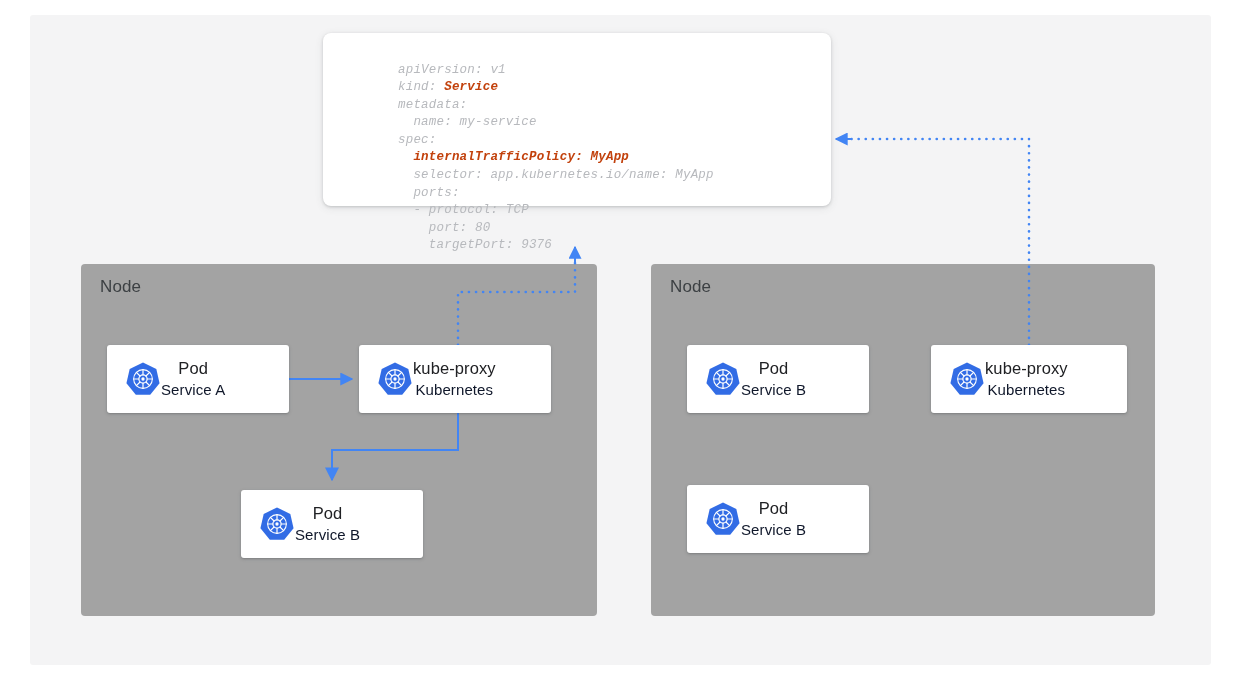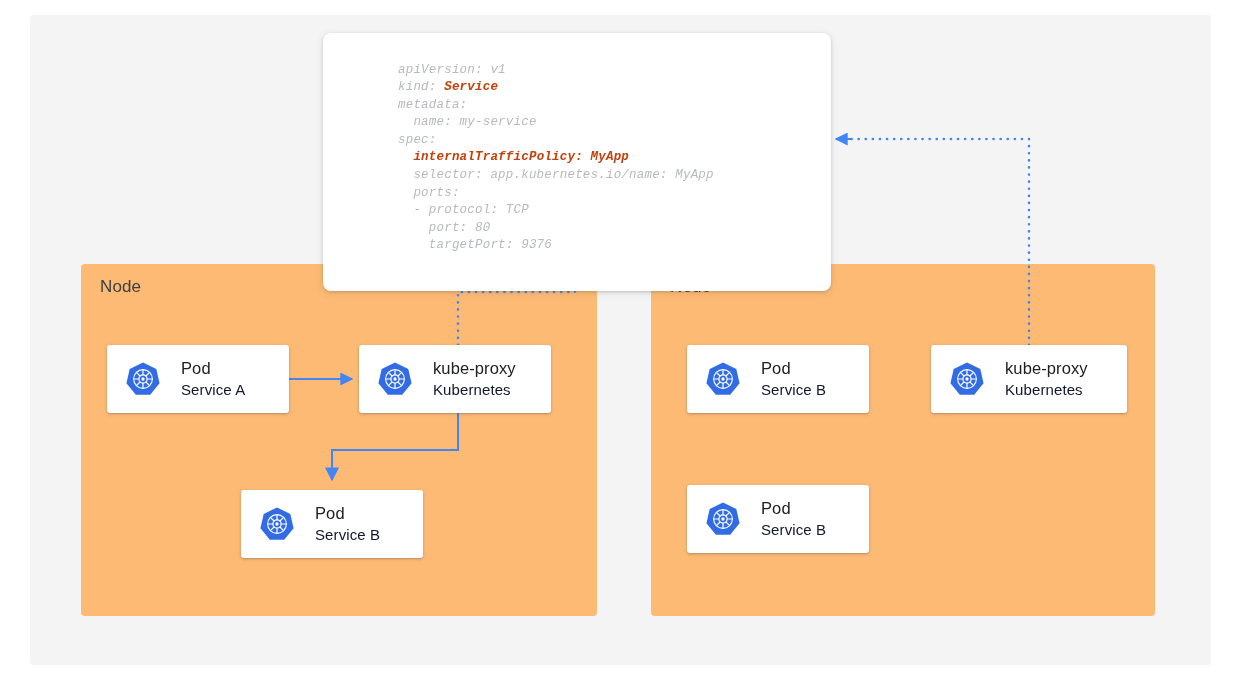--- a/index.html
+++ b/index.html
@@ -12,49 +12,49 @@
   #canvas{
     position:absolute;left:30px;top:15px;width:1181px;height:650px;
     background:#f4f4f5;border-radius:3px;
   }
 
   
   #wires{position:absolute;left:0;top:0;width:1233px;height:683px;pointer-events:none;}
 
   
   #yaml-card{
-    position:absolute;left:323px;top:33px;width:508px;height:258px;
+    position:absolute;left:323px;top:33px;width:508px;height:173px;
     background:#ffffff;border-radius:8px;
     box-shadow:0 1px 3px rgba(60,64,67,.22),0 2px 8px rgba(60,64,67,.10);
   }
   #yaml-code{
     position:absolute;left:75px;top:16px;
     font-family:"Liberation Mono","DejaVu Sans Mono",monospace;
     font-style:italic;font-size:12.5px;line-height:17.6px;
     color:#b7b9bd;white-space:pre;letter-spacing:.2px;
   }
   #yaml-code .b{font-weight:bold;color:#c2410c;font-style:italic;}
 
   
-  .node{position:absolute;background:#fdba74;border-radius:4px;}
+  .node{position:absolute;background:#a3a3a3;border-radius:4px;}
   #node-left{left:81px;top:264px;width:516px;height:352px;}
   #node-right{left:651px;top:264px;width:504px;height:352px;}
   .node-label{
     position:absolute;left:19px;top:13px;
     font-size:17px;color:#3c4043;letter-spacing:.1px;
   }
 
   
   .card{
     position:absolute;background:#ffffff;border-radius:3px;
     box-shadow:0 1px 2px rgba(60,64,67,.28),0 1px 4px rgba(60,64,67,.12);
     display:flex;align-items:center;
   }
   .card .k8s{margin-left:18px;flex:0 0 auto;display:block;}
-  .card .txt{margin-left:20px;display:flex;flex-direction:column;justify-content:center;}
+  .card .txt{display:flex;flex-direction:column;justify-content:center;text-align:center;}
   .card .title{font-size:16.5px;color:#202124;line-height:21px;letter-spacing:.1px;}
   .card .sub{font-size:15px;color:#0f172a;line-height:21px;letter-spacing:.1px;}
 
   #card-pod-a      {left:107px;top:345px;width:182px;height:68px;}
   #card-kubeproxy-l{left:359px;top:345px;width:192px;height:68px;}
   #card-pod-b-l    {left:241px;top:490px;width:182px;height:68px;}
   #card-pod-b-r1   {left:687px;top:345px;width:182px;height:68px;}
   #card-kubeproxy-r{left:931px;top:345px;width:196px;height:68px;}
   #card-pod-b-r2   {left:687px;top:485px;width:182px;height:68px;}
 </style>

